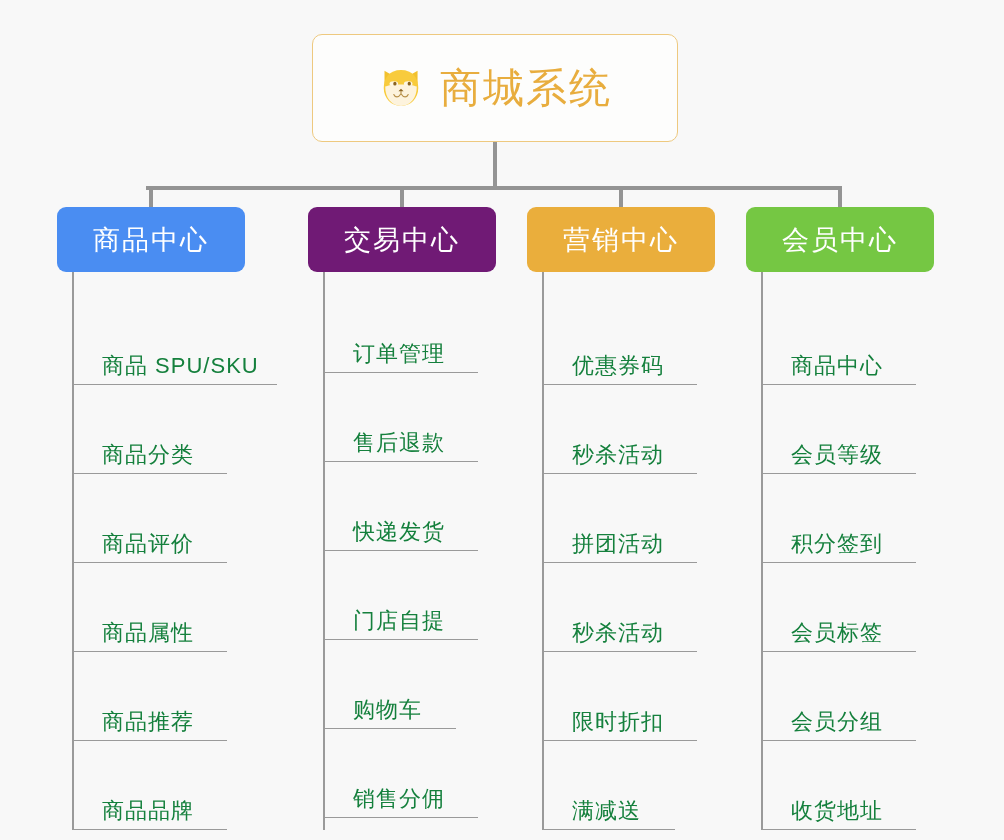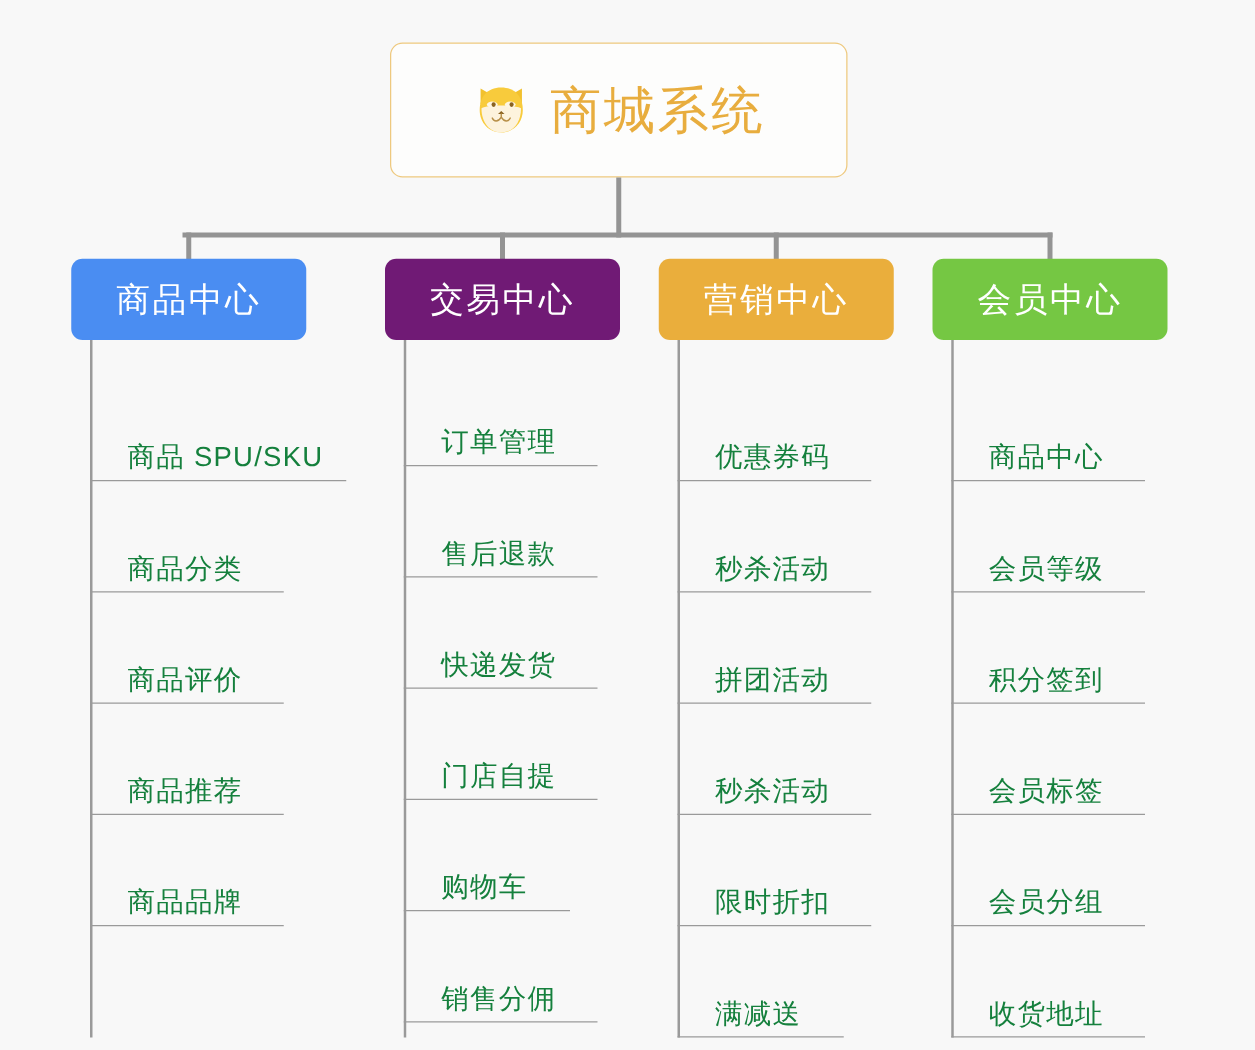--- a/index.html
+++ b/index.html
@@ -158,20 +158,24 @@
           </div>
           <div class="leaf-item">
             <span class="leaf-label">商品分类</span>
             <div class="leaf-rule" style="width: 155px;"></div>
           </div>
           <div class="leaf-item">
             <span class="leaf-label">商品评价</span>
             <div class="leaf-rule" style="width: 155px;"></div>
           </div>
           <div class="leaf-item">
+            <span class="leaf-label">商品属性</span>
+            <div class="leaf-rule" style="width: 155px;"></div>
+          </div>
+          <div class="leaf-item">
             <span class="leaf-label">商品推荐</span>
             <div class="leaf-rule" style="width: 155px;"></div>
           </div>
           <div class="leaf-item">
             <span class="leaf-label">商品品牌</span>
             <div class="leaf-rule" style="width: 155px;"></div>
           </div>
         </div>
       </div>
       <div class="conn conn-drop" style="left: 400px;"></div>

